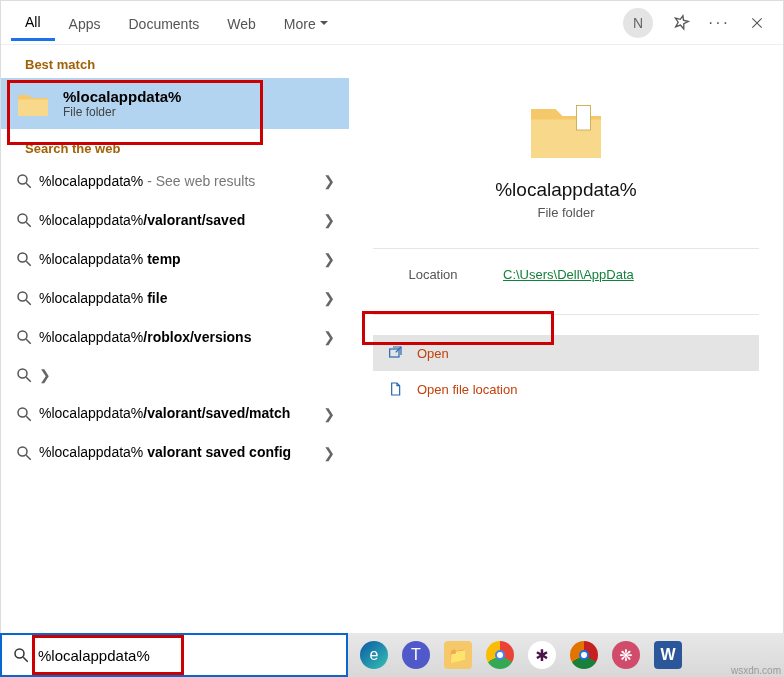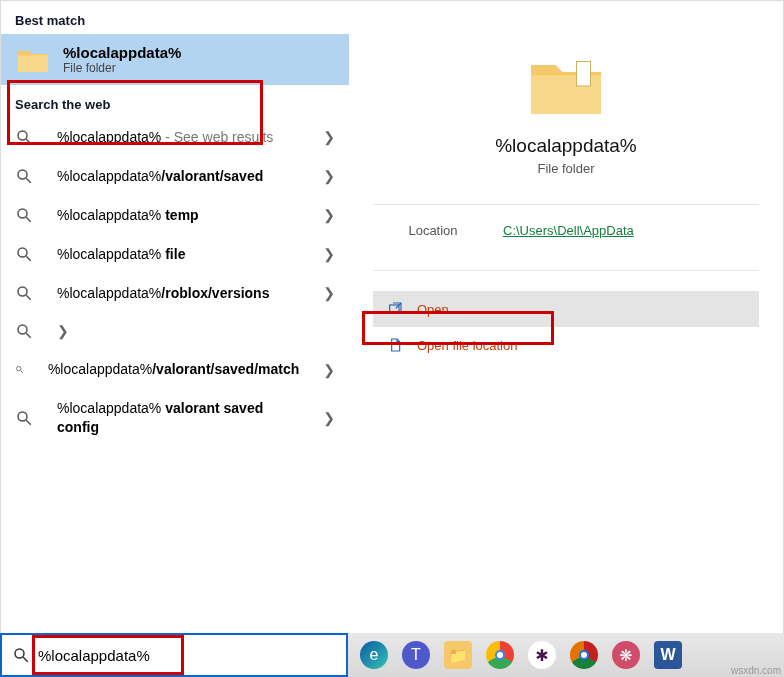--- a/index.html
+++ b/index.html
@@ -13,29 +13,29 @@
 .tab.more::after { content: ""; display: inline-block; margin-left: 4px; border: 4px solid transparent; border-top-color: #555; vertical-align: middle; }
 .tabbar-right { margin-left: auto; display: flex; align-items: center; gap: 18px; padding-right: 6px; }
 .avatar { width: 30px; height: 30px; border-radius: 50%; background: #e4e4e4; display: flex; align-items: center; justify-content: center; color: #666; font-size: 14px; }
 .icon-btn { width: 20px; height: 20px; color: #555; cursor: pointer; display:flex; align-items:center; justify-content:center; }
 .ellipsis { letter-spacing: 2px; font-size: 16px; color: #555; }
 
 .body-split { display: flex; height: calc(100% - 44px); }
 .left-pane { width: 348px; background: #fff; overflow-y: auto; }
 .right-pane { flex: 1; background: #fff; padding: 20px 24px; }
 
-.section-header { font-size: 13px; font-weight: 600; color: #0f172a; padding: 12px 14px 6px; }
+.section-header { font-size: 13px; font-weight: 600; color: #a16207; padding: 12px 24px 6px; }
 
 .best-match { display: flex; align-items: center; gap: 12px; padding: 10px 14px; background: #b3d4f0; cursor: pointer; }
 .best-match .folder-icon-sm { width: 36px; height: 30px; }
 .best-match .bm-text .bm-title { font-size: 15px; font-weight: 600; color: #000; }
 .best-match .bm-text .bm-sub { font-size: 12px; color: #444; }
 .red-box-bm { border: 3px solid #cc0000; position: absolute; top: 80px; left: 7px; width: 256px; height: 65px; pointer-events: none; }
 
-.web-item { display: flex; align-items: center; gap: 24px; padding: 10px 14px; cursor: pointer; position: relative; }
+.web-item { display: flex; align-items: center; gap: 6px; padding: 10px 14px; cursor: pointer; position: relative; }
 .web-item .search-glyph { width: 18px; color: #555; }
 .web-item .wi-text { flex: 1; font-size: 14px; color: #000; line-height: 1.35; }
 .web-item .wi-text .muted { color: #777; }
 .web-item .chevron { color: #666; font-size: 14px; }
 
 .right-preview { text-align: center; padding-top: 30px; }
 .folder-icon-lg { width: 84px; height: 70px; margin: 0 auto 14px; }
 .preview-title { font-size: 19px; color: #111; margin-bottom: 4px; }
 .preview-sub { font-size: 13px; color: #555; }
 .preview-divider { height: 1px; background: #e6e6e6; margin: 28px 0 14px; }
@@ -58,20 +58,42 @@
 .task-icon { width: 28px; height: 28px; border-radius: 50%; display: flex; align-items: center; justify-content: center; font-size: 16px; color: #fff; }
 .watermark { position:absolute; bottom:1px; right:3px; font-size:10px; color:#999; }
 
 
 .folder-svg { display:block; }
 </style>
 </head>
 <body>
 
 <div class="window">
+  <div class="tabbar">
+    <div class="tab active">All</div>
+    <div class="tab">Apps</div>
+    <div class="tab">Documents</div>
+    <div class="tab">Web</div>
+    <div class="tab more">More</div>
+    <div class="tabbar-right">
+      <div class="avatar">N</div>
+      <div class="icon-btn">
+        <svg viewBox="0 0 24 24" width="20" height="20" fill="none" stroke="currentColor" stroke-width="1.6">
+            <path d="M12 3 L14 8 L20 8 L15.5 12 L17 18 L12 14.5 L7 18 L8.5 12 L4 8 L10 8 Z" transform="rotate(15 12 12)"></path>
+          </svg>
+      </div>
+      <div class="icon-btn ellipsis">···</div>
+      <div class="icon-btn">
+        <svg viewBox="0 0 24 24" width="16" height="16" stroke="currentColor" stroke-width="1.6">
+            <line x1="5" y1="5" x2="19" y2="19"></line>
+            <line x1="19" y1="5" x2="5" y2="19"></line>
+          </svg>
+      </div>
+    </div>
+  </div>
 
   <div class="body-split">
     <div class="left-pane">
       <div class="section-header">Best match</div>
       <div class="best-match">
         <svg class="folder-svg folder-icon-sm" viewBox="0 0 48 40">
             <path fill="#f5c869" d="M4 8 L18 8 L22 12 L44 12 L44 36 L4 36 Z"></path>
             <path fill="#f8d98b" d="M4 14 L44 14 L44 36 L4 36 Z"></path>
           </svg>
         <div class="bm-text">

